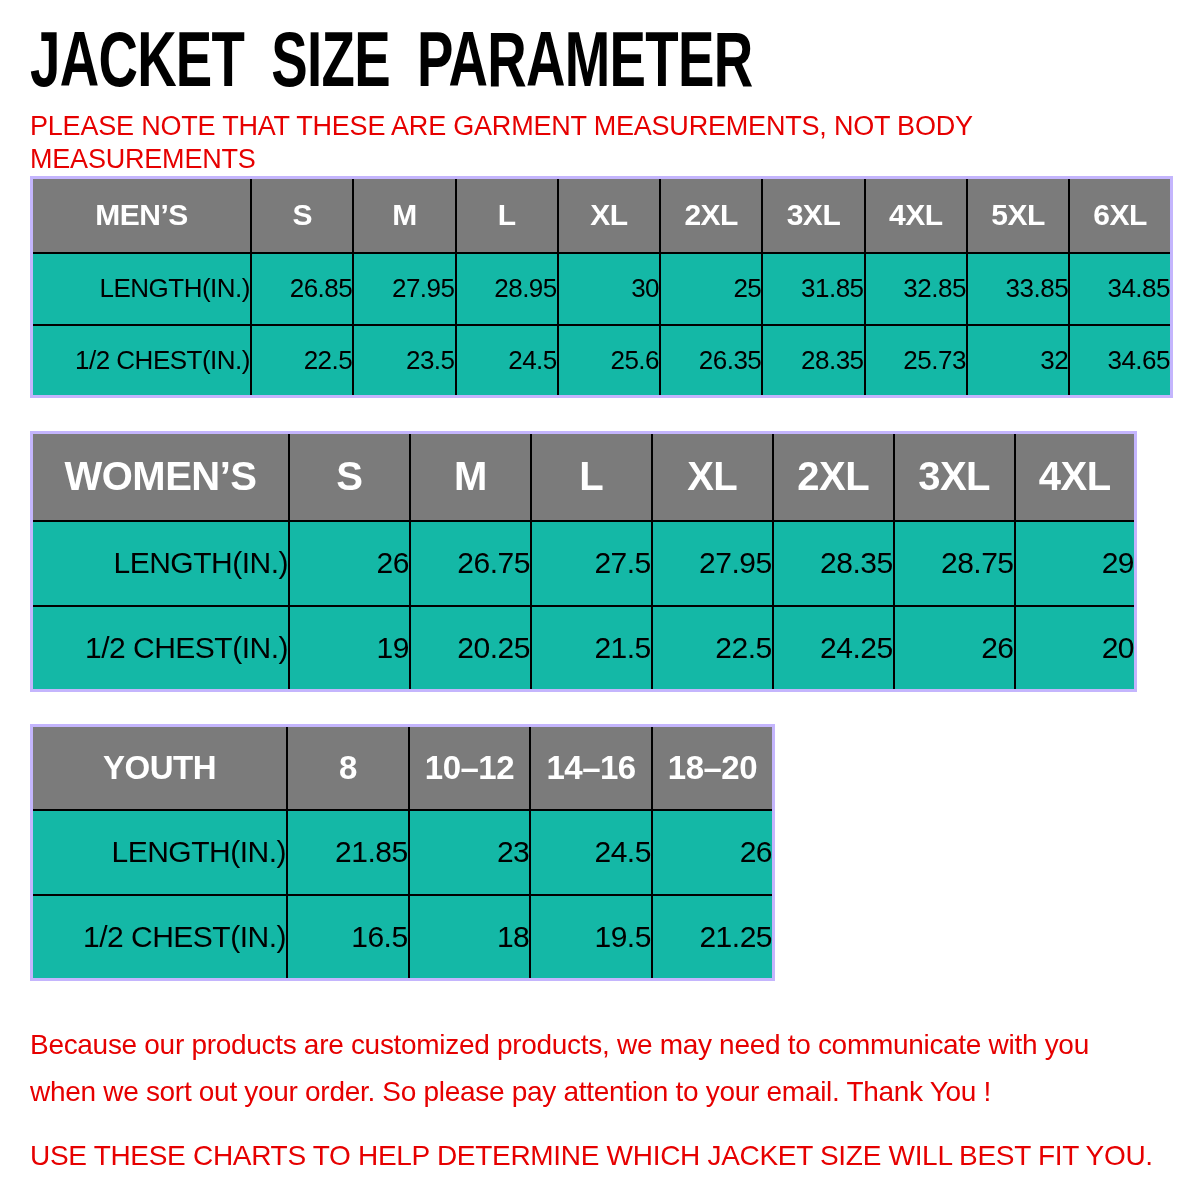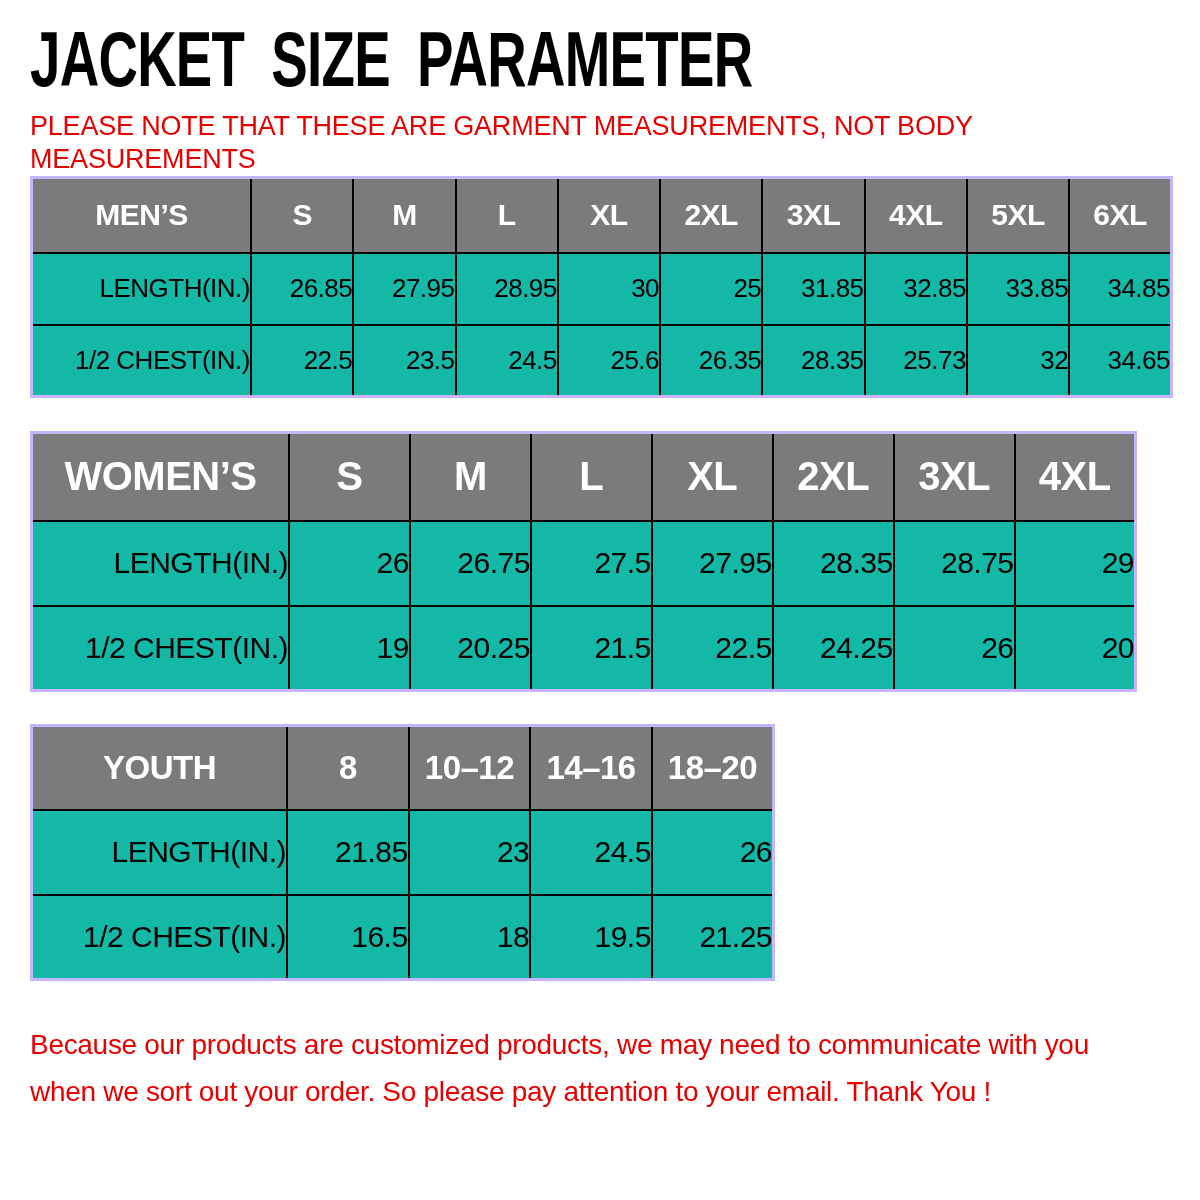--- a/index.html
+++ b/index.html
@@ -208,13 +208,14 @@
           <td>1/2 CHEST(IN.)</td>
           <td>16.5</td>
           <td>18</td>
           <td>19.5</td>
           <td>21.25</td>
         </tr>
       </tbody>
     </table>
 
   <p class="footer-para">Because our products are customized products, we may need to communicate with you when we sort out your order. So please pay attention to your email. Thank You !</p>
+  <p class="footer-line">USE THESE CHARTS TO HELP DETERMINE WHICH JACKET SIZE WILL BEST FIT YOU.</p>
 </div>
 
 </body></html>

